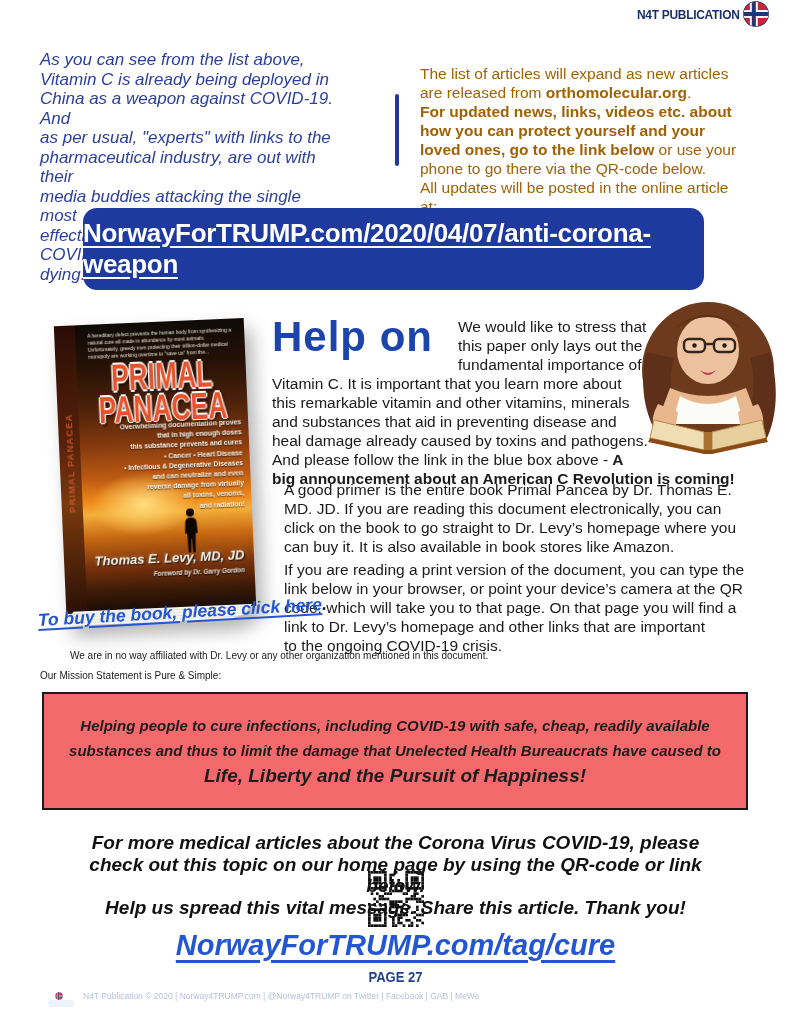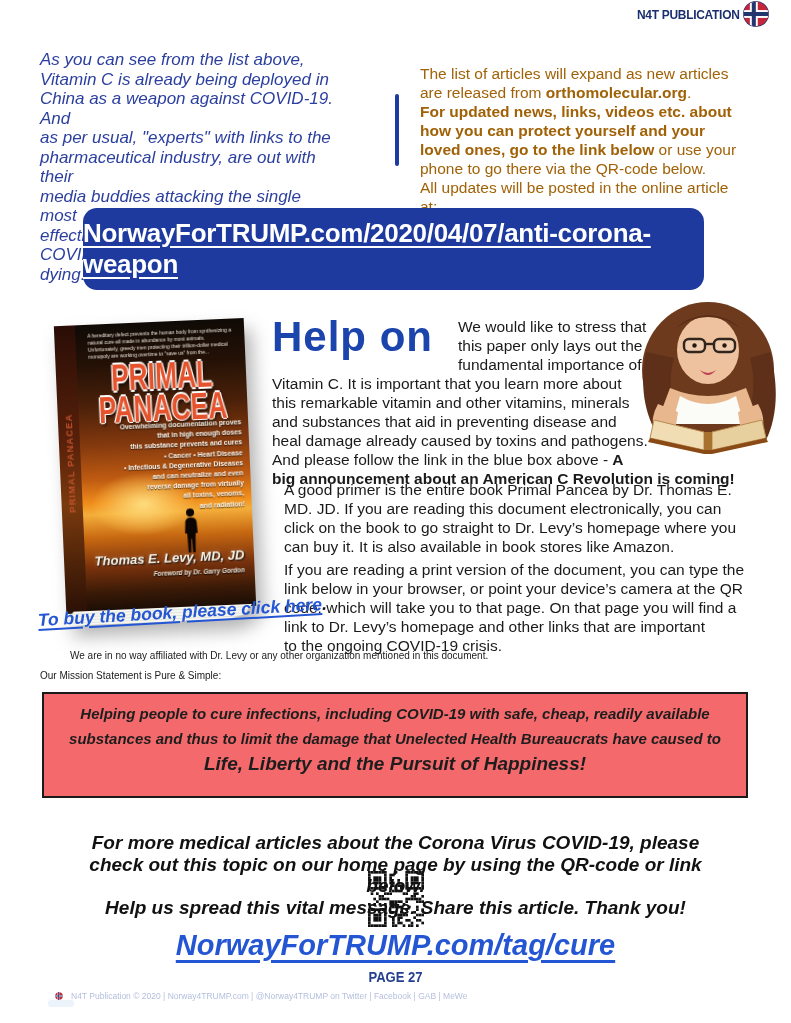--- a/index.html
+++ b/index.html
@@ -66,34 +66,34 @@
     font-size:17.5px;font-weight:bold;font-style:italic;cursor:pointer;white-space:nowrap;}
   .buy-link .u{color:var(--link-blue);text-decoration:underline;text-decoration-thickness:2px;text-underline-offset:3px;}
   .buy-link .dot{color:#111;}
 
   .affil{position:absolute;left:40px;top:646px;width:728px;font-size:10px;line-height:19.5px;
     white-space:pre-line;text-indent:30px;}
 
   
   .mission-box{position:absolute;left:42px;top:692px;width:702px;height:94px;background:var(--mission-red);
     border:2px solid #1a1a1a;text-align:center;font-weight:bold;font-style:italic;color:#1d1d1d;
-    font-size:15px;line-height:24.5px;padding-top:8px;box-sizing:content-box;}
+    font-size:15px;line-height:24.5px;padding-top:20px;box-sizing:content-box;}
   .mission-final{font-size:19px;margin-top:1px;}
 
   
   .share-block{position:absolute;left:30px;top:832px;width:731px;text-align:center;
     font-weight:bold;font-style:italic;font-size:19px;line-height:21.5px;color:#111;}
   .share-block p{margin:0;white-space:pre-line;}
   .qr{position:absolute;left:368px;top:871px;width:56px;height:58px;}
   .tag-link{position:absolute;left:0;top:929px;width:791px;text-align:center;cursor:pointer;font-style:italic;}
   .tag-link span{font-size:29px;font-weight:bold;color:var(--link-blue);
     text-decoration:underline;text-decoration-thickness:3px;text-underline-offset:5px;}
   .page-num{position:absolute;left:0;top:969px;width:791px;text-align:center;font-size:14.5px;font-weight:bold;
     color:var(--page-num-blue);transform:scaleX(.9);}
-  .footer{position:absolute;left:55px;top:991px;display:flex;align-items:center;gap:8px;
+  .footer{position:absolute;left:55px;top:991px;display:flex;align-items:center;gap:20px;
     font-size:8.5px;color:#b4bfdd;}
   .smudge{position:absolute;left:48px;top:1000px;width:26px;height:7px;background:#dceaf7;opacity:.55;border-radius:3px;}
 </style>
 </head>
 <body>
 
 <div class="page">
 
   <div class="pub-brand">
     <span class="pub-text">N4T PUBLICATION</span>

